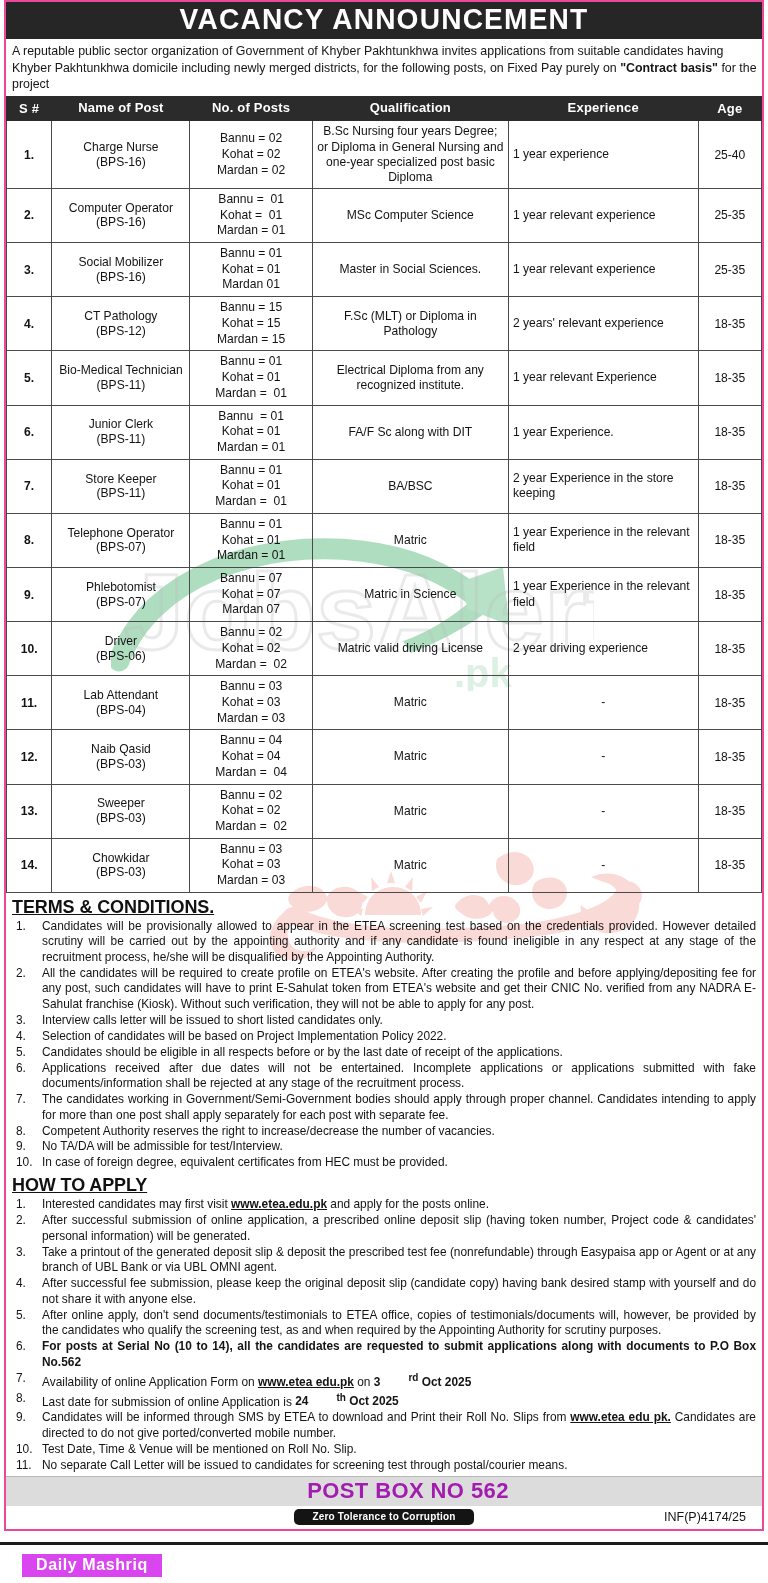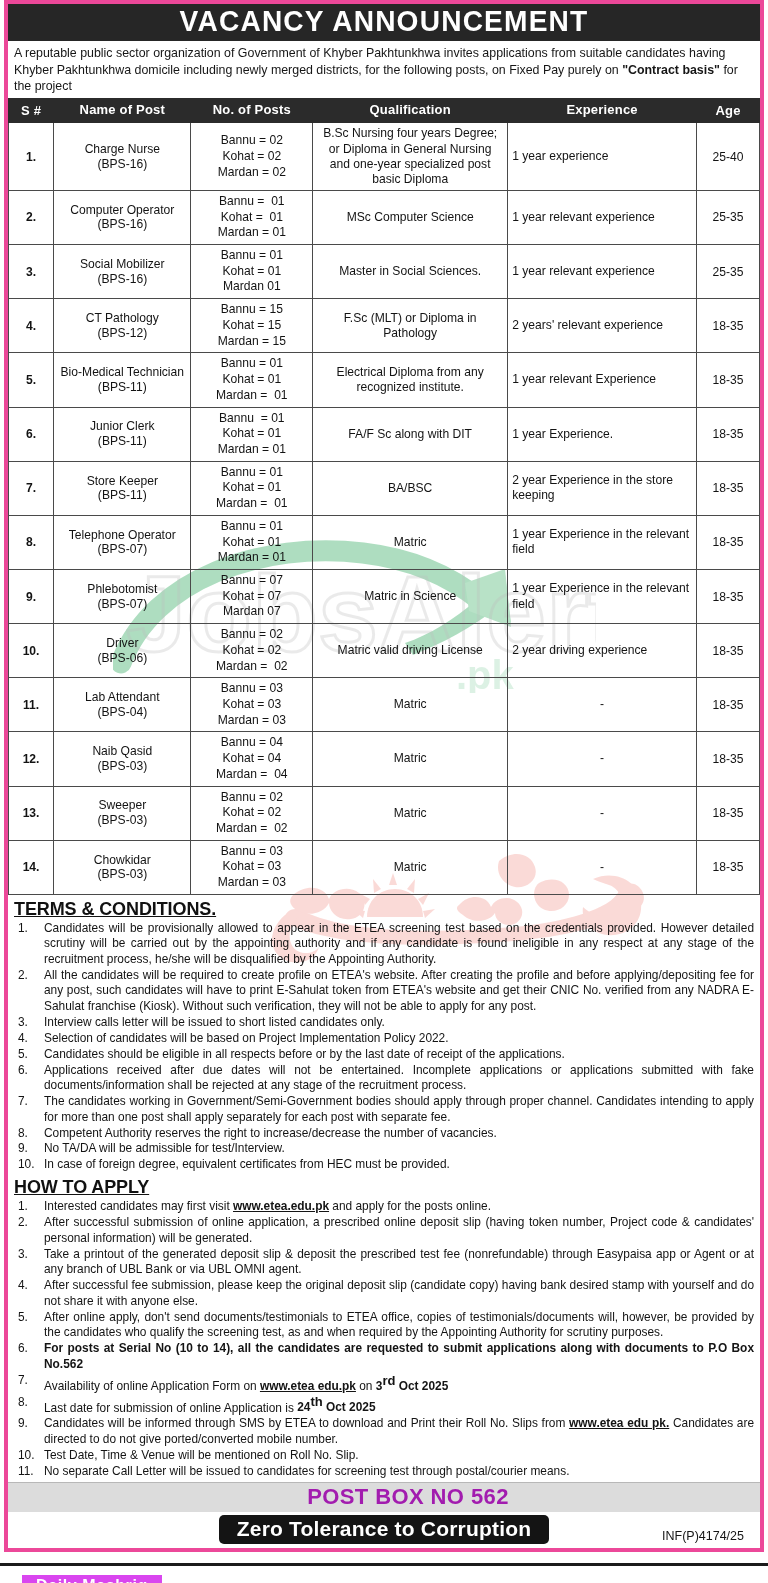--- a/index.html
+++ b/index.html
@@ -17,21 +17,21 @@
     width: 768px;
     min-height: 1583px;
     position: relative;
     background: #fff;
     overflow: hidden;
   }
 
   
   .ad-frame {
     margin: 0 4px;
-    border: 4px solid #ec4899;
+    border: 2px solid #ec4899;
     background: #fff;
     position: relative;
   }
 
   
   .title-bar {
     background: #262626;
     color: #fff;
     text-align: center;
     padding: 2px 0 5px 0;
@@ -147,21 +147,21 @@
   }
   ol.numlist > li > .num {
     position: absolute;
     left: 4px; top: 0;
     width: 22px;
     text-align: left;
     font-size: 11.9px;
   }
   ol.numlist > li b { font-weight: bold; }
   ol.numlist > li u { font-weight: bold; }
-  sup { font-size: 13px; vertical-align: super; }
+  sup { font-size: 10px; vertical-align: super; margin-left: 28px; }
 
   
   .postbox {
     background: #dcdcdc;
     text-align: center;
     margin-top: 3px;
     padding: 1px 0 2px 0;
     border-top: 1px solid #b8b8b8;
   }
   .postbox-text {
@@ -176,21 +176,21 @@
     display: flex;
     align-items: center;
     justify-content: center;
     position: relative;
     padding: 3px 0 4px 0;
     background: #fff;
   }
   .zt-pill {
     background: #141414;
     color: #fff;
-    font-size: 21px;
+    font-size: 10px;
     font-weight: bold;
     padding: 2px 18px 3px 18px;
     border-radius: 5px;
     letter-spacing: .2px;
   }
   .inf-code {
     position: absolute;
     right: 16px;
     bottom: 5px;
     font-size: 12.5px;

